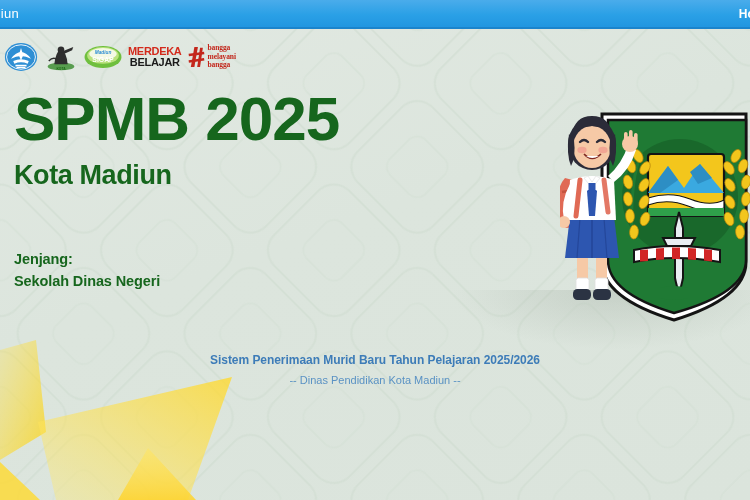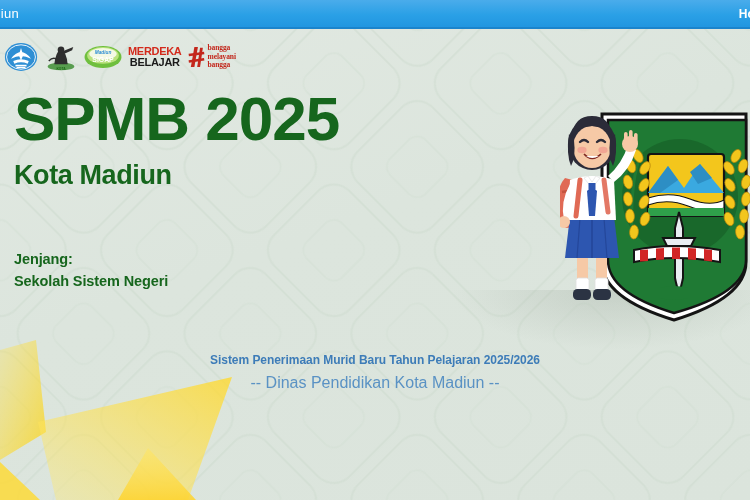--- a/index.html
+++ b/index.html
@@ -82,21 +82,21 @@
   }
 
   
   #caption{
     position:absolute;left:0;right:0;top:353px;z-index:20;text-align:center;
   }
   #caption-main{
     font-size:12px;font-weight:700;color:#3d7cb8;letter-spacing:-.05px;
   }
   #caption-sub{
-    font-size:16px;font-weight:400;color:#5a92c4;margin-top:7px;
+    font-size:11px;font-weight:400;color:#5a92c4;margin-top:7px;
   }
 
   
   #artwork{position:absolute;right:0;top:92px;width:190px;height:235px;z-index:15;}
   #emblem-label{
     position:absolute;right:4px;top:0;z-index:18;
     font-size:15px;font-weight:700;color:#111111;letter-spacing:.3px;
     white-space:nowrap;
   }
 </style>
@@ -201,21 +201,21 @@
   </div>
 </div>
 
 <div id="hero">
   <h1 id="hero-title">SPMB 2025</h1>
   <h2 id="hero-sub">Kota Madiun</h2>
 </div>
 
 <div id="jenjang">
   <div>Jenjang:</div>
-  <div>Sekolah Sistem Negeri</div>
+  <div>Sekolah Dinas Negeri</div>
 </div>
 
 <div id="caption">
   <div id="caption-main">Sistem Penerimaan Murid Baru Tahun Pelajaran 2025/2026</div>
   <div id="caption-sub">-- Dinas Pendidikan Kota Madiun --</div>
 </div>
 
 <div id="emblem-label">KOTA MADIUN</div>
 
 <svg id="artwork" viewBox="0 0 190 235">

